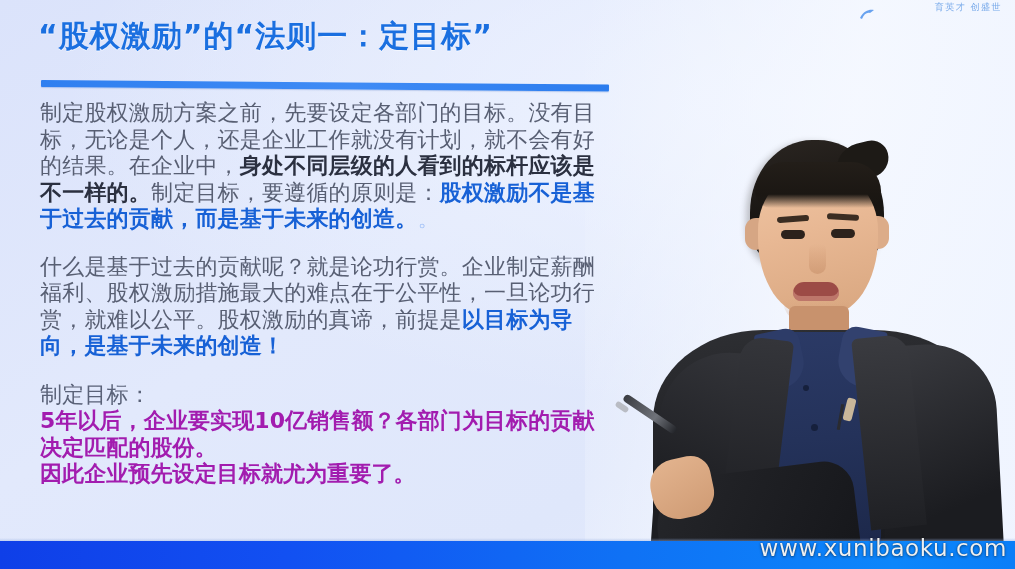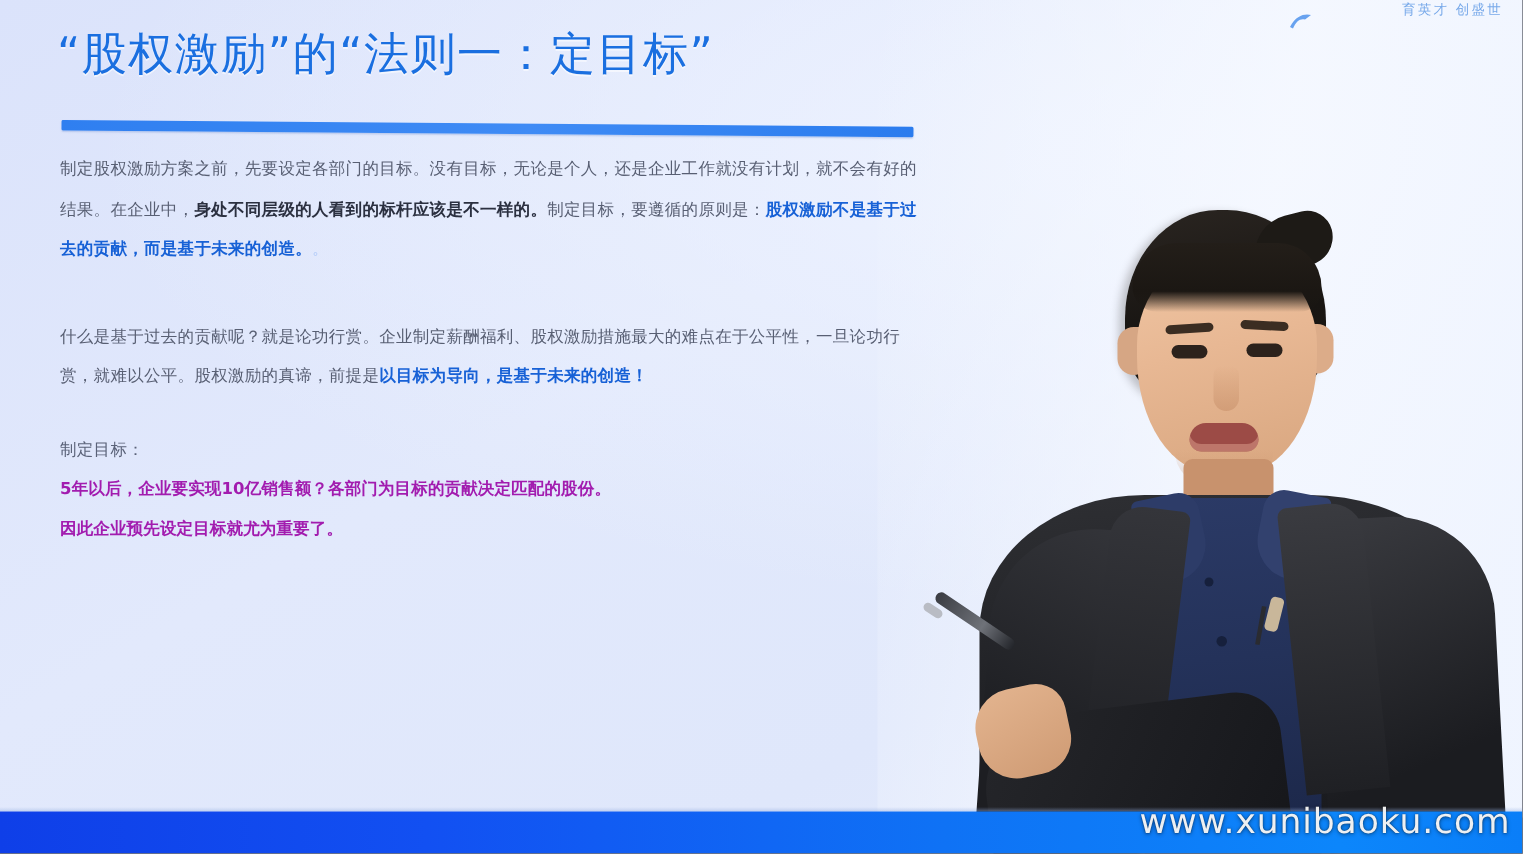--- a/index.html
+++ b/index.html
@@ -32,21 +32,21 @@
     background: linear-gradient(100deg, rgba(255,255,255,0) 0%, rgba(246,249,255,0.85) 55%, rgba(240,245,255,0.95) 100%);
   }
 
   
   .title {
     position: absolute;
     left: 38px;
     top: 16px;
     width: 600px;
     font-size: 30px;
-    font-weight: 400;
+    font-weight: 700;
     letter-spacing: 1px;
     color: #1a6fe0;
     text-shadow: 0 1px 0 rgba(255,255,255,0.55);
     white-space: nowrap;
   }
   .title-rule {
     position: absolute;
     left: 41px;
     top: 80px;
     width: 568px;
@@ -57,27 +57,27 @@
     transform-origin: left center;
     box-shadow: 0 1px 1px rgba(120,150,210,0.35);
   }
 
   
   .body-col {
     position: absolute;
     left: 40px;
     top: 100px;
     width: 576px;
-    font-size: 11px;
+    font-size: 22px;
     line-height: 26.5px;
     color: #585f73;
     letter-spacing: 0.2px;
   }
   .para { margin: 0 0 0 0; }
-  .para + .para { margin-top: 32px; }
+  .para + .para { margin-top: 21px; }
   .b-dark {
     font-weight: 700;
     color: #2b3040;
   }
   .b-blue {
     font-weight: 700;
     color: #1761d6;
   }
   .blk-case { margin-top: 22px; }
   .case-label { color: #5a6278; }

